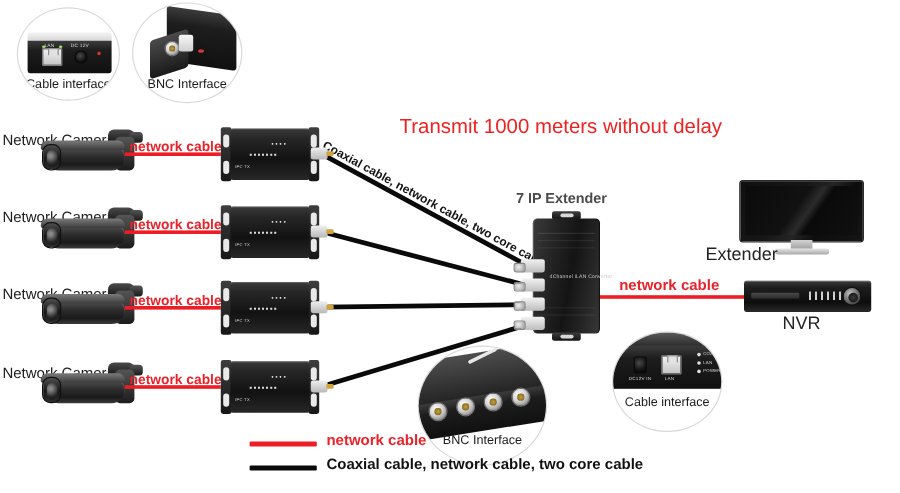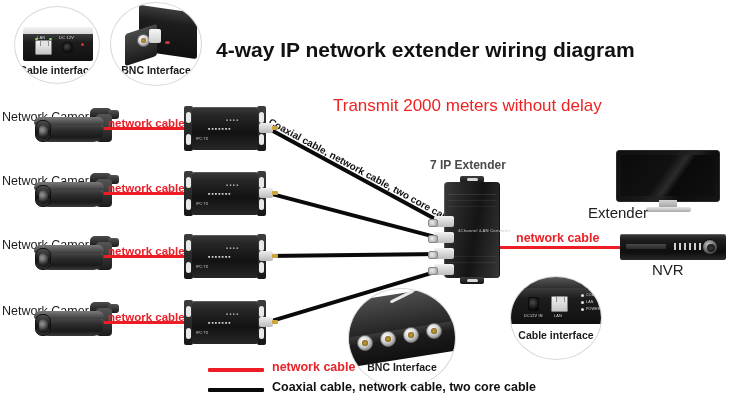--- a/index.html
+++ b/index.html
@@ -36,21 +36,21 @@
   .big-label {
     font-size:15px; color:#222; white-space:nowrap;
   }
   .legend-text-red {
     font-size:12.5px; font-weight:bold; color:#e8232a; white-space:nowrap;
   }
   .legend-text-black {
     font-size:12.5px; font-weight:bold; color:#111; white-space:nowrap;
   }
   .inset-caption {
-    font-size:10.5px; color:#1b1b1b; white-space:nowrap; font-weight:bold;
+    font-size:10.5px; color:#1b1b1b; white-space:nowrap; font-weight:normal;
   }
   .tiny-lbl {
     font-size:3.4px; color:#dcdcdc; white-space:nowrap; letter-spacing:.2px;
   }
 
   
   .red-cable { background:#ee1c24; height:3px; }
   .black-line { background:#0a0a0a; }
 
   
@@ -282,22 +282,21 @@
     <div class="inset-inner">
       <div class="panel-black" style="left:28px; top:6px; width:58px; height:46px; border-radius:3px; transform:skewY(8deg);"></div>
       <div class="panel-black" style="left:14px; top:26px; width:32px; height:32px; border-radius:3px; transform:skewY(-18deg); background:linear-gradient(180deg,#4a4a4a,#1a1a1a);"></div>
       <div class="bnc-port" style="left:26px; top:31px; width:13px; height:13px;"></div>
       <div style="position:absolute; left:38px; top:26px; width:12px; height:14px; background:linear-gradient(180deg,#f7f7f7,#cfcfcf); border-radius:2px;"></div>
       <div class="led" style="left:54px; top:38px; width:5px; height:3px; background:#cc3a3a;"></div>
       <div class="inset-caption" style="position:absolute; left:0; right:0; top:61px; text-align:center;">BNC Interface</div>
     </div>
   </div>
 
-  <div class="title abs" style="left:216px; top:38px;">4-way IP network extender wiring diagram</div>
-  <div class="subtitle abs" style="left:333px; top:96px;">Transmit 2000 meters without delay</div>
+  <div class="subtitle abs" style="left:333px; top:96px;">Transmit 1000 meters without delay</div>
 
   <div class="black-line abs rot" style="left:268px; top:126px; width:197px; height:4px; transform:rotate(28.5deg);"></div>
 
   <div class="black-line abs rot" style="left:268px; top:191px; width:178px; height:4px; transform:rotate(14.7deg);"></div>
 
   <div class="black-line abs rot" style="left:268px; top:254px; width:173px; height:4px; transform:rotate(-0.7deg);"></div>
 
   <div class="black-line abs rot" style="left:268px; top:320px; width:181px; height:4px; transform:rotate(-16.7deg);"></div>
 
   <div class="abs rot" style="left:272px; top:116px; transform:rotate(28.5deg); font-size:10px; color:#131313; white-space:nowrap; font-weight:bold;">Coaxial cable, network cable, two core cable</div>

